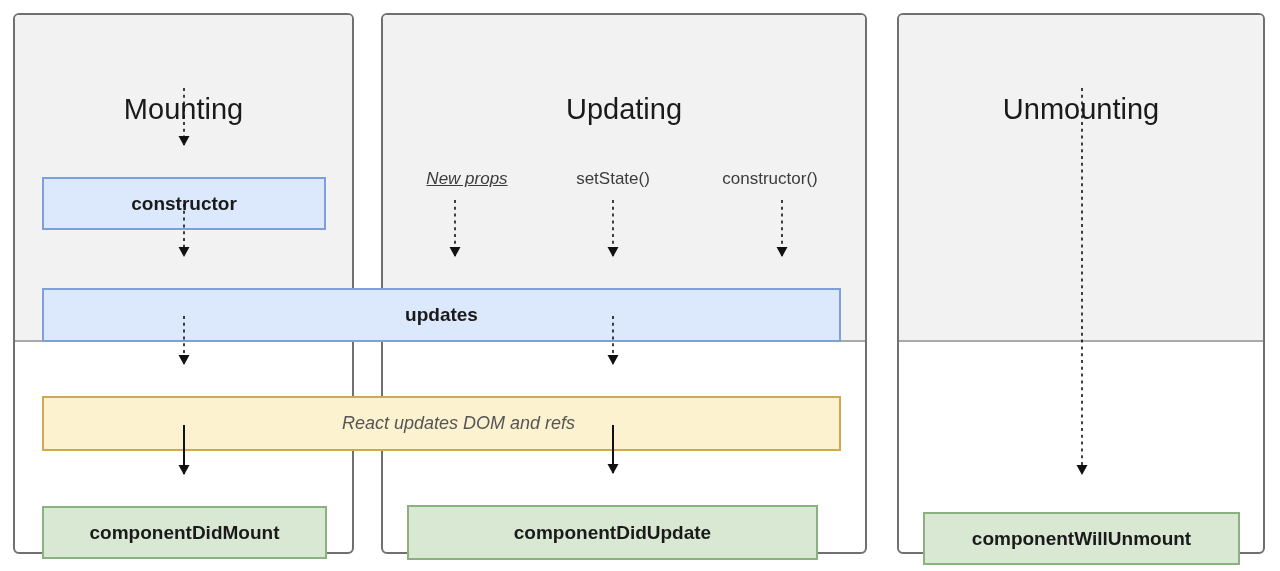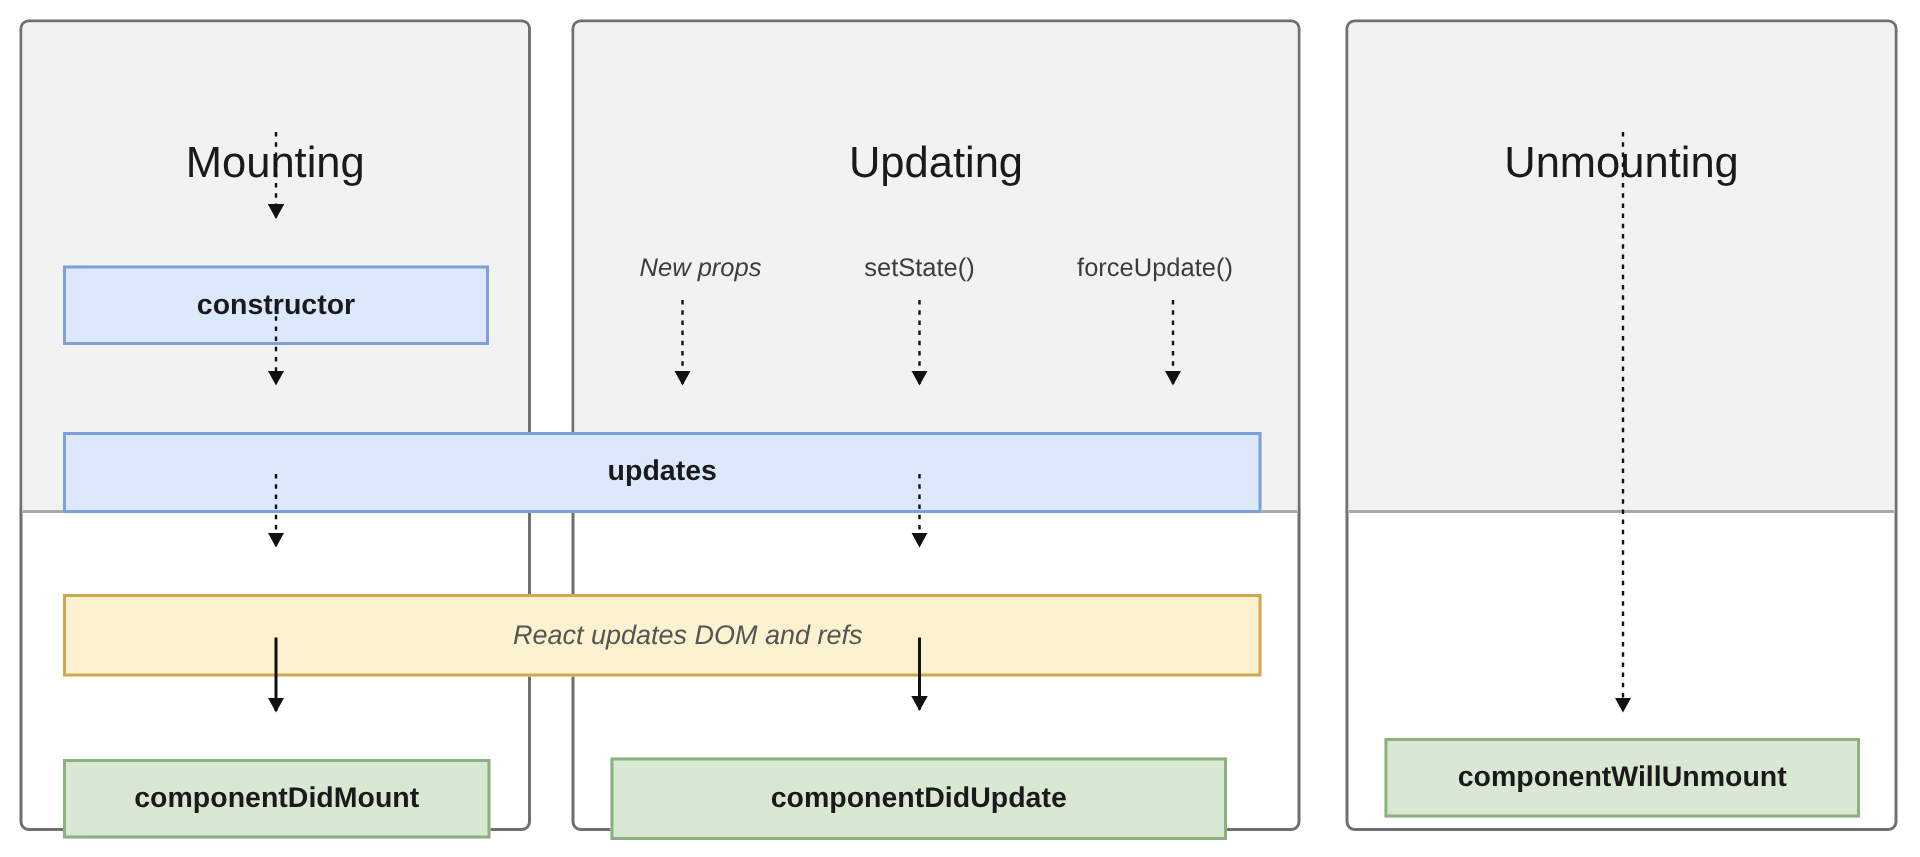--- a/index.html
+++ b/index.html
@@ -18,36 +18,36 @@
   .col-mounting{left:13px;width:341px;}
   .col-updating{left:381px;width:486px;}
   .col-unmounting{left:897px;width:368px;}
   .phase{position:absolute;left:0;right:0;top:0;height:325px;background:var(--phase-bg);
          border-bottom:2px solid var(--divider);border-radius:4px 4px 0 0;}
   .col-title{position:absolute;left:0;right:0;top:36px;text-align:center;
              font-size:29px;color:var(--ink);font-weight:400;margin-top:42px;}
 
   .trigger{position:absolute;top:167px;transform:translateX(-50%);
            font-size:17px;color:var(--muted);line-height:24px;white-space:nowrap;z-index:5;}
-  .trigger.italic{font-style:italic;}
+  .trigger.italic{font-style:italic;text-decoration:underline;}
 
   .box{position:absolute;box-sizing:border-box;border-radius:0;border:2px solid;
        display:flex;align-items:center;justify-content:center;
        font-weight:bold;font-size:19px;color:var(--ink);z-index:3;white-space:nowrap;margin-top:29px;}
   .box-method{background:var(--method-bg);border-color:var(--method-border);}
   .box-action{background:var(--action-bg);border-color:var(--action-border);
               font-weight:400;font-style:italic;font-size:18px;color:var(--action-ink);}
   .box-commit{background:var(--commit-bg);border-color:var(--commit-border);}
 
   .b-constructor{left:42px;top:148px;width:284px;height:53px;}
   .b-render{left:42px;top:259px;width:799px;height:54px;}
   .b-react-updates{left:42px;top:367px;width:799px;height:55px;padding-left:34px;}
   .b-did-mount{left:42px;top:477px;width:285px;height:53px;}
   .b-did-update{left:407px;top:476px;width:411px;height:55px;}
-  .b-will-unmount{left:923px;top:463px;width:317px;height:53px;}
+  .b-will-unmount{left:923px;top:483px;width:317px;height:53px;}
 
   .arrows{position:absolute;left:0;top:0;width:1280px;height:571px;z-index:4;pointer-events:none;}
   .arrows line{stroke:#111;}
   .dashed{stroke-width:1.6;stroke-dasharray:3 3.8;}
   .solid{stroke-width:2;}
 </style>
 </head>
 <body>
 
 <div class="canvas">
@@ -60,21 +60,21 @@
     <div class="phase"></div>
     <div class="col-title">Updating</div>
   </div>
   <div class="col col-unmounting">
     <div class="phase"></div>
     <div class="col-title">Unmounting</div>
   </div>
 
   <div class="trigger italic" style="left:467px;">New props</div>
   <div class="trigger" style="left:613px;">setState()</div>
-  <div class="trigger" style="left:770px;">forceUpdate()</div>
+  <div class="trigger" style="left:770px;">constructor()</div>
 
   <svg class="arrows" viewBox="0 0 1280 571" xmlns="http://www.w3.org/2000/svg">
     <defs>
       <marker id="ah" markerUnits="userSpaceOnUse" markerWidth="11" markerHeight="12" refX="9" refY="5.5" orient="auto">
         <path d="M0,0 L10,5.5 L0,11 Z" fill="#111"></path>
       </marker>
     </defs>
     <line class="dashed" x1="184" y1="88" x2="184" y2="145" marker-end="url(#ah)"></line>
     <line class="dashed" x1="184" y1="204" x2="184" y2="256" marker-end="url(#ah)"></line>
     <line class="dashed" x1="184" y1="316" x2="184" y2="364" marker-end="url(#ah)"></line>

